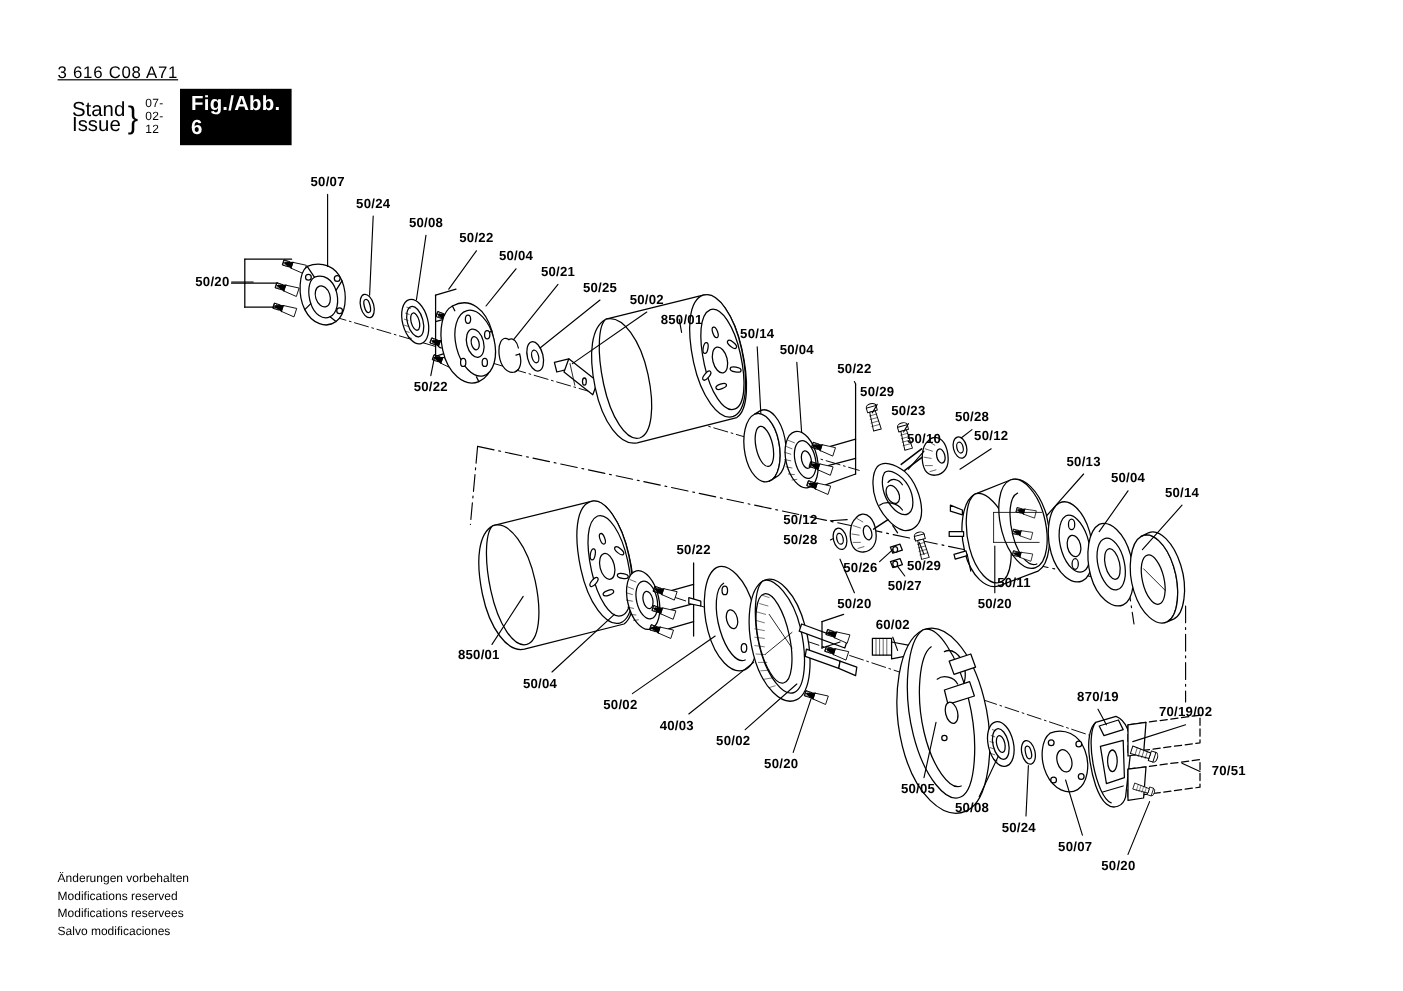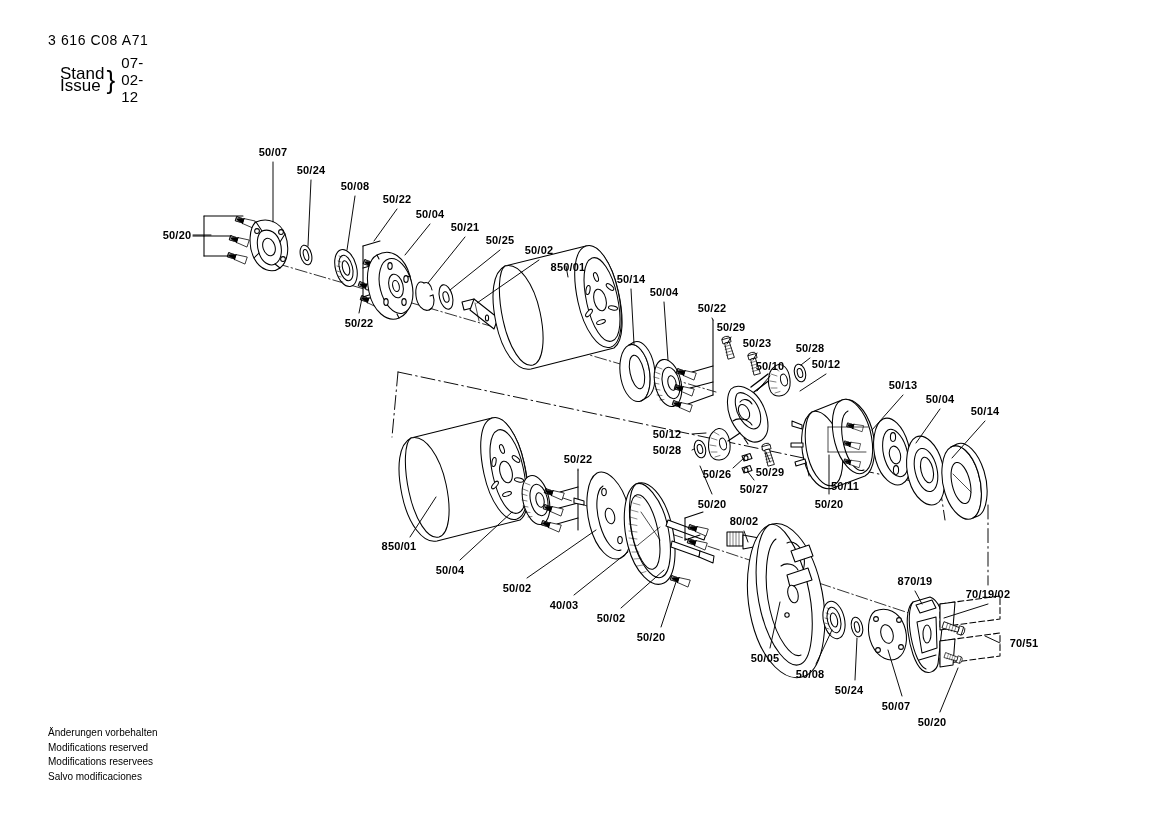--- a/index.html
+++ b/index.html
@@ -1,25 +1,25 @@
 <!DOCTYPE html>
 <html><head>
 <meta charset="utf-8">
 <style>
   html,body{margin:0;padding:0;background:#fff;}
   body{width:1169px;height:826px;position:relative;overflow:hidden;
        font-family:"Liberation Sans",sans-serif;color:#000;}
 
   
-  #header{position:absolute;left:48px;top:32px;}
+  #header{position:absolute;left:48px;top:52px;text-decoration:underline;}
   #partnum{font-size:14px;letter-spacing:.6px;white-space:pre;}
   #issue-row{position:absolute;left:0px;top:22px;display:flex;align-items:center;}
   #stand-issue{font-size:17px;line-height:11.5px;margin-left:12px;}
   #brace{font-size:26px;line-height:20px;margin:0 4px 0 2px;font-weight:300;}
-  #issue-date{font-size:15px;margin-left:2px;letter-spacing:.2px;}
+  #issue-date{font-size:10px;margin-left:2px;letter-spacing:.2px;}
   #figbox{background:#000;color:#fff;font-size:17px;font-weight:bold;
           padding:3px 9px 4px 9px;margin-left:14px;letter-spacing:.2px;}
 
   
   #footer{position:absolute;left:48px;top:726px;font-size:10px;line-height:14.6px;}
 
   
   #canvas{position:absolute;left:0;top:0;width:1169px;height:826px;}
 
   
@@ -31,20 +31,21 @@
 
 <div id="header">
   <div id="partnum">3 616 C08 A71</div>
   <div id="issue-row">
     <div id="stand-issue">
       <div>Stand</div>
       <div>Issue</div>
     </div>
     <div id="brace">}</div>
     <div id="issue-date">07-02-12</div>
+    <div id="figbox">Fig./Abb. 6</div>
   </div>
 </div>
 
 <svg id="canvas" viewBox="0 0 1169 826">
   <defs>
     <g id="screw-sm">
       <path d="M0,0 l7,-2.6 l0,5.2 Z" fill="#000"></path>
       <rect x="-0.5" y="-2.2" width="5" height="4.4" fill="none" stroke="#000" stroke-width="0.7"></rect>
       <path d="M0,-2.2 l-1.2,0 l0,4.4 l1.2,0" fill="none" stroke="#000" stroke-width="0.7"></path>
       <line x1="1" y1="-2.2" x2="1" y2="2.2" stroke="#000" stroke-width="0.5"></line>
@@ -597,21 +598,21 @@
     <div class="lbl" style="left: 809px; top: 486px; margin-left: 36px;">50/11</div>
     <div class="lbl" style="left: 712px; top: 504px;">50/20</div>
     <div class="lbl" style="left: 829px; top: 504px;">50/20</div>
     <div class="lbl" style="left: 578px; top: 459px;">50/22</div>
     <div class="lbl" style="left: 399px; top: 546px;">850/01</div>
     <div class="lbl" style="left: 450px; top: 570px;">50/04</div>
     <div class="lbl" style="left: 517px; top: 588px;">50/02</div>
     <div class="lbl" style="left: 564px; top: 605px;">40/03</div>
     <div class="lbl" style="left: 611px; top: 618px;">50/02</div>
     <div class="lbl" style="left: 651px; top: 637px;">50/20</div>
-    <div class="lbl" style="left: 744px; top: 521px;">80/02</div>
+    <div class="lbl" style="left: 744px; top: 521px;">60/02</div>
     <div class="lbl" style="left: 765px; top: 658px;">50/05</div>
     <div class="lbl" style="left: 810px; top: 674px;">50/08</div>
     <div class="lbl" style="left: 849px; top: 690px;">50/24</div>
     <div class="lbl" style="left: 896px; top: 706px;">50/07</div>
     <div class="lbl" style="left: 932px; top: 722px;">50/20</div>
     <div class="lbl" style="left: 915px; top: 581px; text-align: center;">870/19</div>
     <div class="lbl" style="left: 988px; top: 594px;">70/19/02</div>
     <div class="lbl" style="left: 1024px; top: 643px;">70/51</div>
   </div>
 

